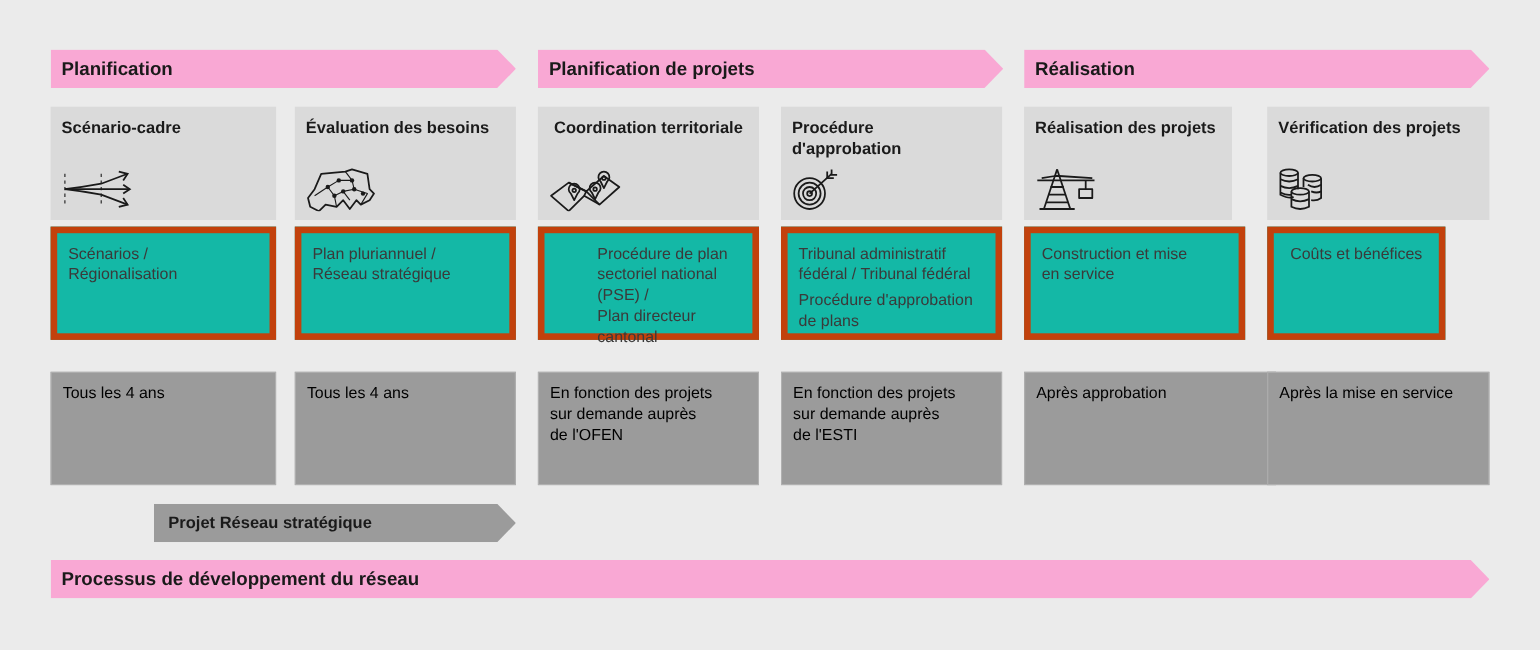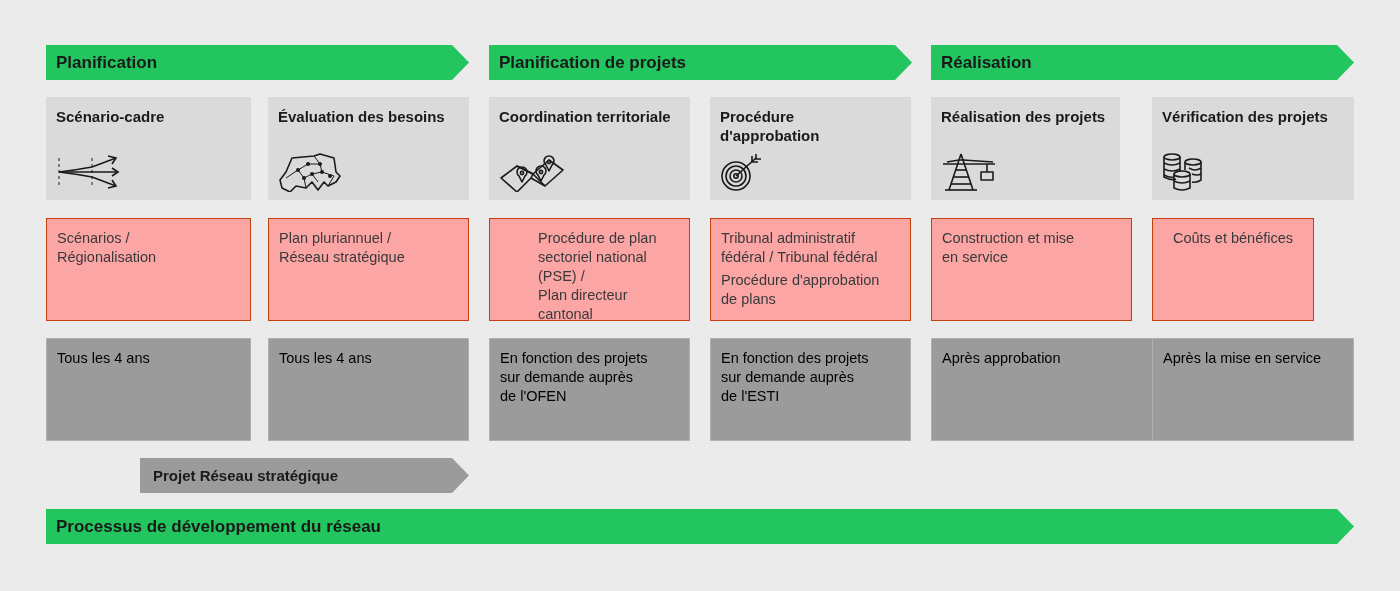--- a/index.html
+++ b/index.html
@@ -6,29 +6,29 @@
   html, body { width: 1400px; height: 591px; background: #ebebeb; overflow: hidden; }
   body { position: relative; font-family: "Liberation Sans", "DejaVu Sans", sans-serif; color: #1a1a1a; }
 
   .banner {
     position: absolute; height: 35px;
     display: flex; align-items: center;
     padding-left: 10px;
     font-weight: bold; font-size: 17px; color: #1a1a1a;
     clip-path: polygon(0 0, calc(100% - 17px) 0, 100% 50%, calc(100% - 17px) 100%, 0 100%);
   }
-  .banner.blue { background: #22c55e; }
+  .banner.blue { background: #f9a8d4; }
   .banner.grey { background: #9b9b9b; font-size: 15px; padding-left: 13px; }
 
   .box {
     position: absolute; height: 103px;
     padding: 10px 10px 0 10px;
   }
   .row1 { top: 97px; background: #dadada; }
-  .row2 { top: 218px; background: #fca5a5; border: 1px solid #c2410c; }
+  .row2 { top: 206px; background: #14b8a6; border: 6px solid #c2410c; }
   .row3 { top: 338px; background: #9b9b9b; border: 1px solid #b0b0b0; }
 
   .box-title { font-weight: bold; font-size: 15px; line-height: 19px; color: #1a1a1a; }
   .box-text { font-size: 14.5px; line-height: 19px; color: #3a3a3a; font-weight: normal; }
   .row3 .box-text { color: #000000; }
   .box-text + .box-text { margin-top: 4px; }
 
   .icon { position: absolute; left: 10px; bottom: 8px; }
   .icon svg { display: block; }
 </style>
@@ -78,21 +78,21 @@
           <circle cx="30" cy="12" r="2"></circle>
           <circle cx="42" cy="12" r="2"></circle>
         <circle cx="44" cy="20" r="2"></circle>
           <circle cx="34" cy="22" r="2"></circle>
           <circle cx="26" cy="26" r="2"></circle>
         <circle cx="52" cy="24" r="2"></circle>
       </g>
     </svg>
   </div>
 </div>
-<div class="box row1" style="left:489px; width:201px;">
+<div class="box row1" style="left:489px; width:201px;text-align:center;">
   <div class="box-title">Coordination territoriale</div>
   <div class="icon">
     <svg width="66" height="40" viewBox="0 0 66 40" fill="none" stroke="#1a1a1a" stroke-width="1.6" stroke-linejoin="round">
       <path d="M2 26 L18 14 L34 22 L50 8 L64 18 L46 34 L32 26 L18 40 Z"></path>
       <path d="M18 14 L34 22 L32 26"></path>
       <path d="M34 22 L46 34"></path>
       <g>
         <path d="M20 24 a5 5 0 1 1 6 0 L23 30 Z"></path>
         <circle cx="23" cy="21" r="1.6"></circle>
         <path d="M39 23 a5 5 0 1 1 6 0 L42 29 Z"></path>

